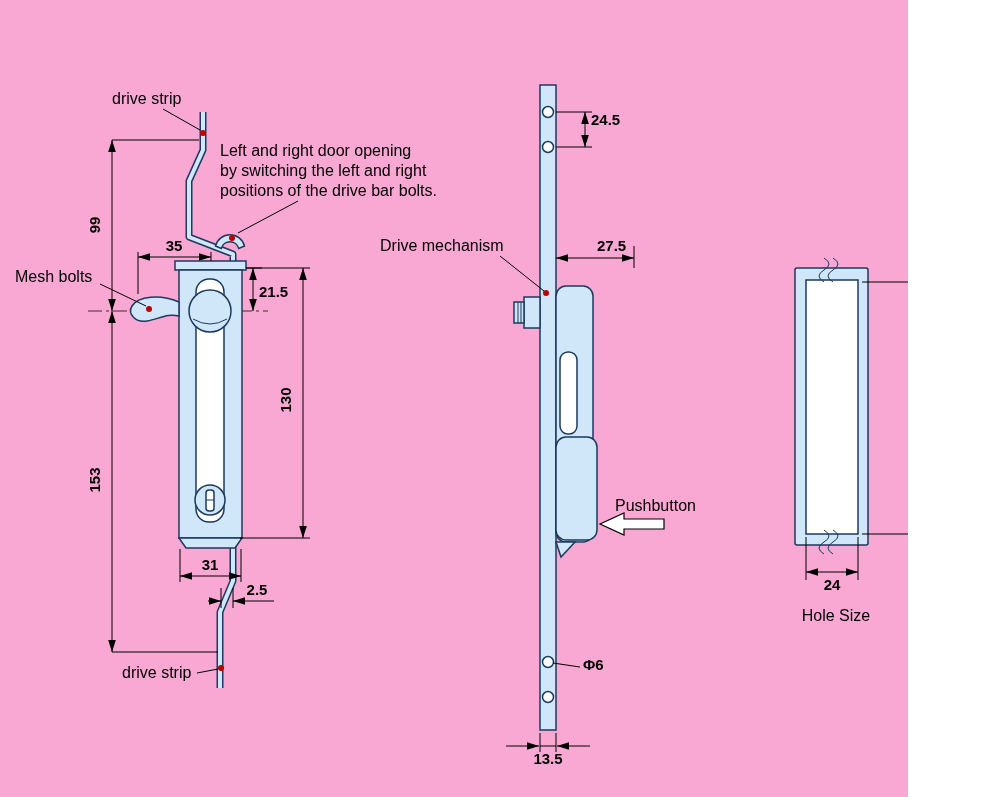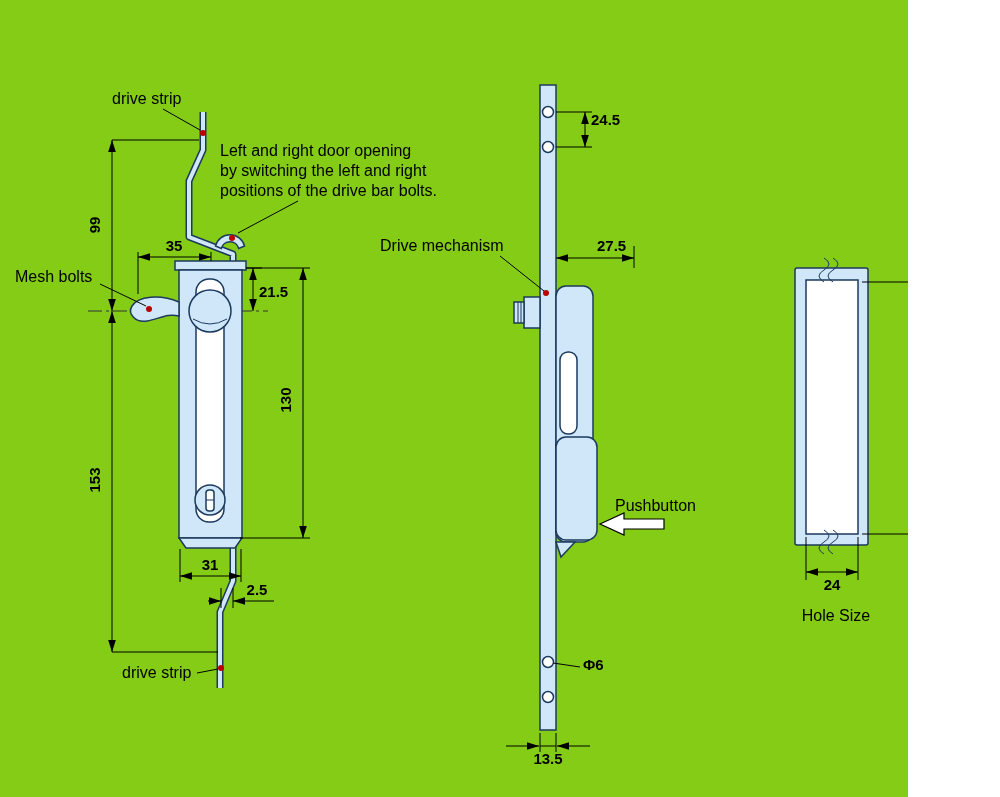--- a/index.html
+++ b/index.html
@@ -1,16 +1,16 @@
 <!DOCTYPE html>
 <html><head>
 <meta charset="utf-8">
 <style>
   html,body { margin:0; padding:0; background:#ffffff; }
-  .page { width:908px; height:797px; position:relative; background:#84cc16; overflow:hidden;
+  .page { width:908px; height:797px; position:relative; background:#f9a8d4; overflow:hidden;
           font-family:"Liberation Sans", sans-serif; }
   svg { position:absolute; left:0; top:0; }
   
   .part        { fill:#cfe7f8; stroke:#1c3a5e; stroke-width:1.5; }
   .part-light  { fill:#ffffff; stroke:#1c3a5e; stroke-width:1.5; }
   .hole        { fill:#ffffff; stroke:#1c3a5e; stroke-width:1.5; }
   .strip-outer { fill:none; stroke:#1c3a5e; stroke-width:7; stroke-linejoin:round; }
   .strip-inner { fill:none; stroke:#cfe7f8; stroke-width:4; stroke-linejoin:round; }
   .thin        { fill:none; stroke:#1c3a5e; stroke-width:1; }
   

